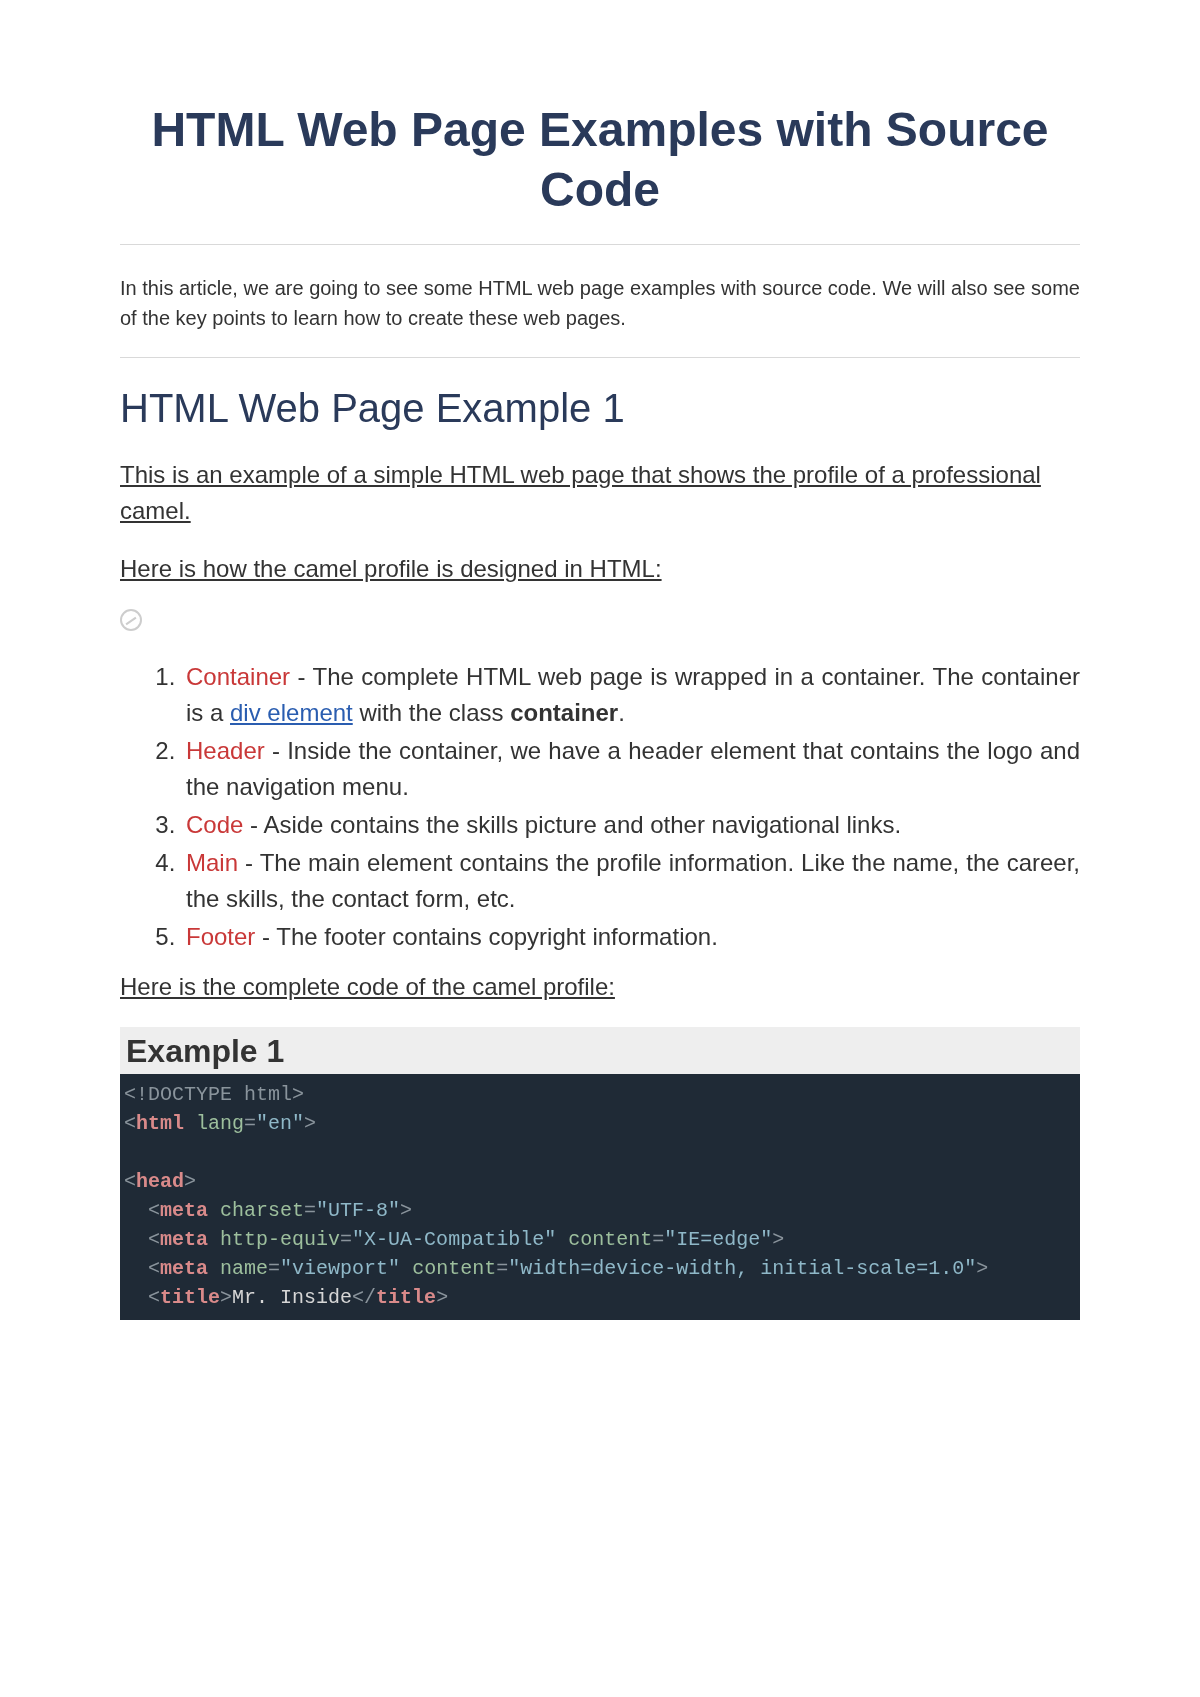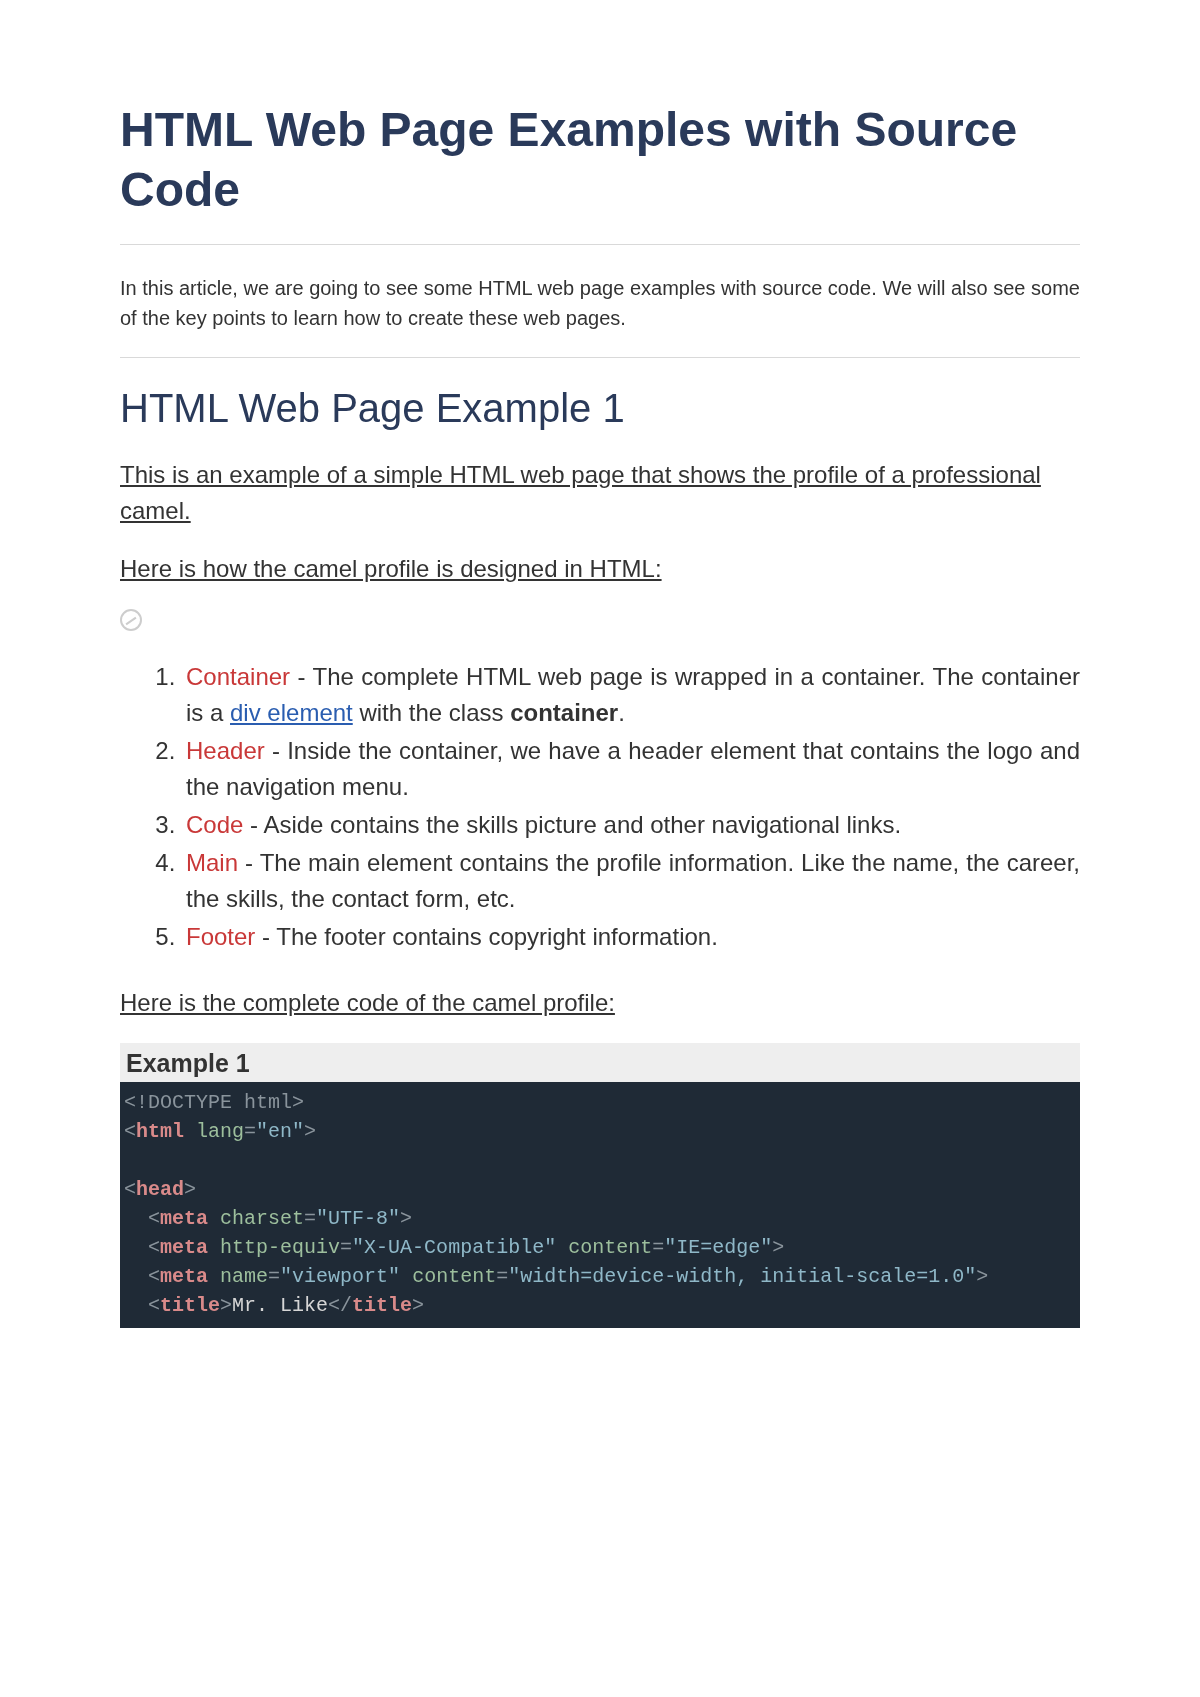--- a/index.html
+++ b/index.html
@@ -8,21 +8,21 @@
     font-family: Arial, Helvetica, sans-serif;
     width: 1200px;
     height: 1697px;
     padding: 100px 120px 0 120px;
     color: #333333;
   }
   h1.page-title {
     font-size: 48px;
     font-weight: bold;
     color: #2a3a5a;
-    text-align: left;
+    text-align: center;
     line-height: 1.25;
     margin-bottom: 24px;
   }
   .hr { border: none; border-top: 1px solid #d9d9d9; margin: 18px 0 28px 0; }
   .hr2 { border: none; border-top: 1px solid #d9d9d9; margin: 24px 0 28px 0; }
   p.intro {
     font-size: 20px;
     line-height: 1.5;
     color: #333333;
     text-align: justify;
@@ -44,32 +44,32 @@
   .icon-circle {
     display: inline-block; width: 22px; height: 22px; border: 2px solid #b8b8b8;
     border-radius: 50%; position: relative; opacity: 0.7;
   }
   .icon-circle::after {
     content: ""; position: absolute; left: 3px; right: 3px; top: 50%;
     border-top: 2px solid #b8b8b8; transform: rotate(-35deg);
   }
   ol.defs {
     list-style: decimal;
-    margin: 0 0 30px 62px;
+    margin: 0 0 14px 62px;
     font-size: 24px;
     line-height: 1.5;
     color: #333333;
   }
   ol.defs li { text-align: justify; margin-bottom: 2px; padding-left: 4px; }
   .term { color: #c93838; }
   .bold { font-weight: bold; }
   a.link { color: #2a5db0; text-decoration: underline; }
   .example-label {
     background: #eeeeee;
-    font-size: 25px;
+    font-size: 32px;
     font-weight: bold;
     color: #333333;
     padding: 6px 0 4px 6px;
   }
   pre.code {
     background: #1f2a36;
     color: #c8d0d8;
     font-family: "Courier New", Courier, monospace;
     font-size: 20px;
     line-height: 1.45;
@@ -123,13 +123,13 @@
 
 <div class="example-label">Example 1</div>
 
 <pre class="code"><span class="c-gray">&lt;!</span><span class="c-gray">DOCTYPE html</span><span class="c-gray">&gt;</span>
 <span class="c-gray">&lt;</span><span class="c-tag">html</span> <span class="c-attr">lang</span><span class="c-gray">=</span><span class="c-val">"en"</span><span class="c-gray">&gt;</span>
 
 <span class="c-gray">&lt;</span><span class="c-tag">head</span><span class="c-gray">&gt;</span>
   <span class="c-gray">&lt;</span><span class="c-tag">meta</span> <span class="c-attr">charset</span><span class="c-gray">=</span><span class="c-val">"UTF-8"</span><span class="c-gray">&gt;</span>
   <span class="c-gray">&lt;</span><span class="c-tag">meta</span> <span class="c-attr">http-equiv</span><span class="c-gray">=</span><span class="c-val">"X-UA-Compatible"</span> <span class="c-attr">content</span><span class="c-gray">=</span><span class="c-val">"IE=edge"</span><span class="c-gray">&gt;</span>
   <span class="c-gray">&lt;</span><span class="c-tag">meta</span> <span class="c-attr">name</span><span class="c-gray">=</span><span class="c-val">"viewport"</span> <span class="c-attr">content</span><span class="c-gray">=</span><span class="c-val">"width=device-width, initial-scale=1.0"</span><span class="c-gray">&gt;</span>
-  <span class="c-gray">&lt;</span><span class="c-tag">title</span><span class="c-gray">&gt;</span><span class="c-text">Mr. Like</span><span class="c-gray">&lt;/</span><span class="c-tag">title</span><span class="c-gray">&gt;</span></pre>
+  <span class="c-gray">&lt;</span><span class="c-tag">title</span><span class="c-gray">&gt;</span><span class="c-text">Mr. Inside</span><span class="c-gray">&lt;/</span><span class="c-tag">title</span><span class="c-gray">&gt;</span></pre>
 
 </body></html>

